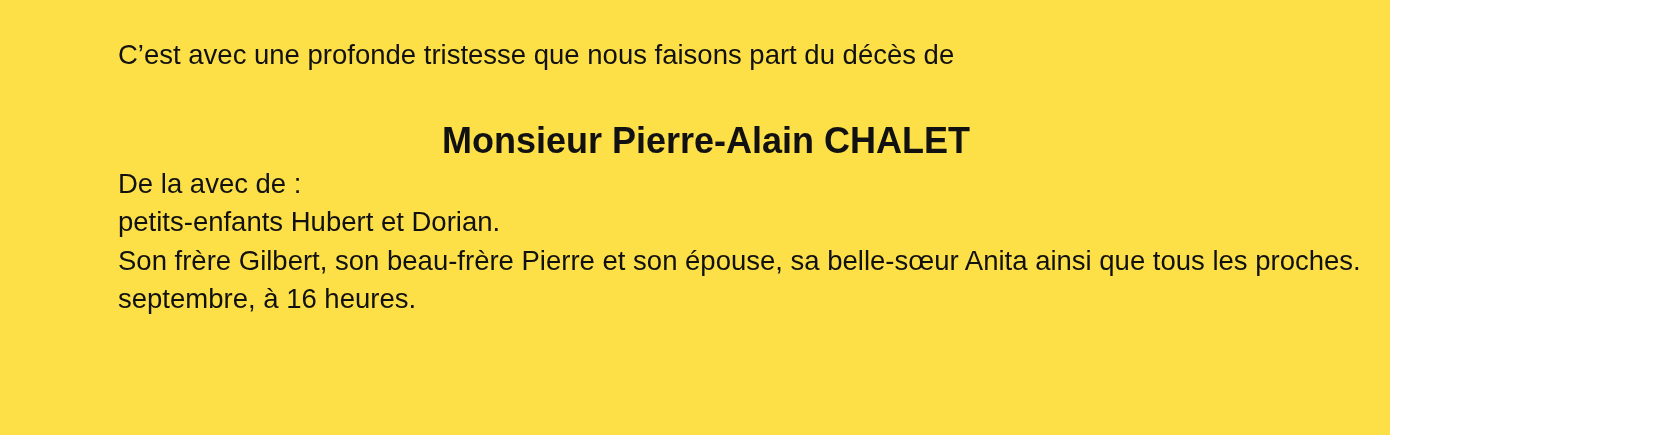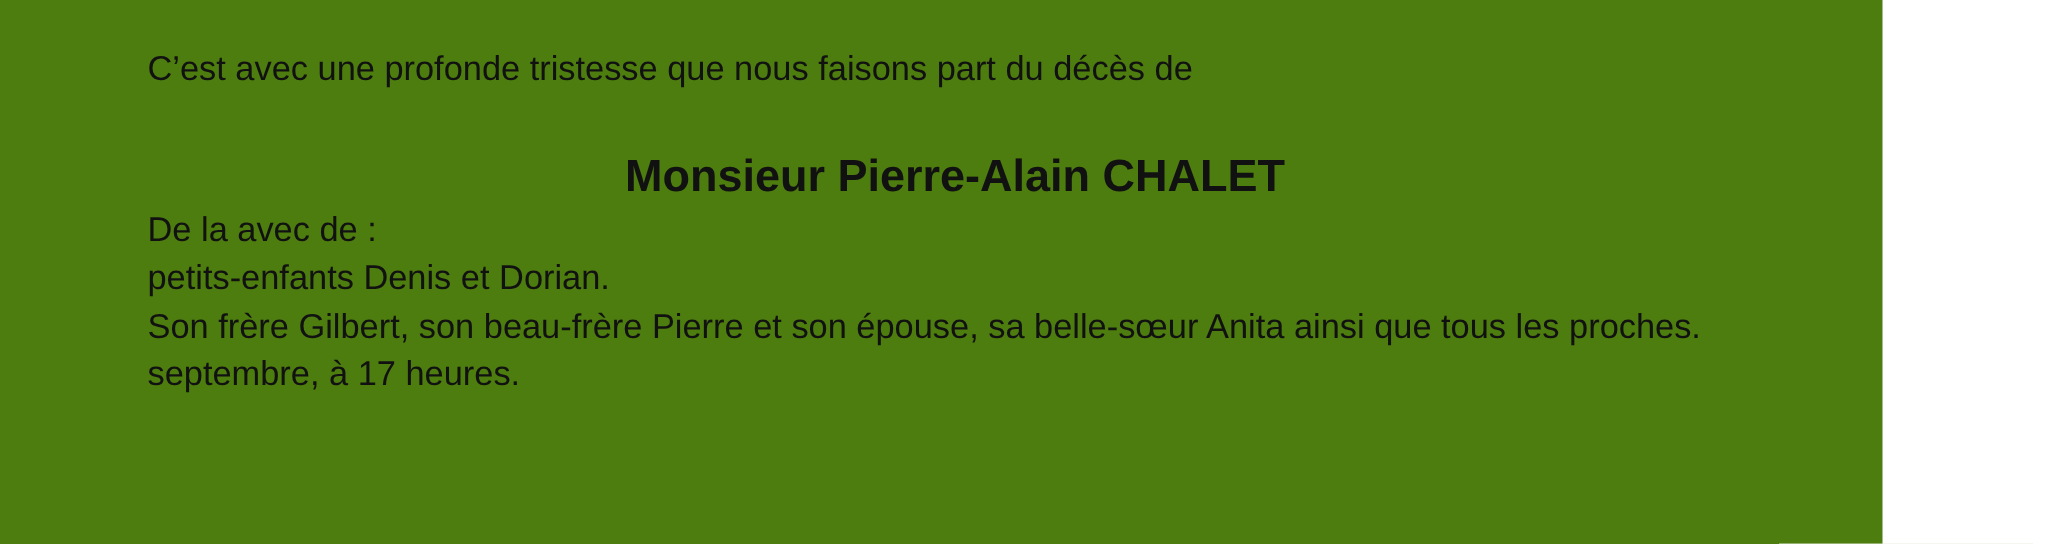--- a/index.html
+++ b/index.html
@@ -1,23 +1,23 @@
 <!DOCTYPE html>
 <html><head>
 <meta charset="utf-8">
 <style>
   * { margin: 0; padding: 0; box-sizing: border-box; }
   html, body {
     background: #ffffff;
   }
   .page {
     position: relative;
-    width: 1506px;
+    width: 1390px;
     height: 435px;
-    background: #4d7c0f;
+    background: #fde047;
     overflow: hidden;
     font-family: "Liberation Sans", "DejaVu Sans", sans-serif;
     color: #111111;
   }
   .content {
     padding: 36px 96px 0 118px;
     font-size: 27.5px;
     line-height: 38.5px;
   }
   .line {
@@ -43,17 +43,17 @@
 <body>
 
 <div class="page">
   <div class="content">
     <div class="doc-intro">C’est avec une profonde tristesse que nous faisons part du décès de</div>
 
     <div class="doc-title">Monsieur Pierre-Alain CHALET</div>
 
     <div class="from-label">De la avec de :</div>
 
-    <div class="line">petits-enfants Denis et Dorian.</div>
+    <div class="line">petits-enfants Hubert et Dorian.</div>
     <div class="line">Son frère Gilbert, son beau-frère Pierre et son épouse, sa belle-sœur Anita ainsi que tous les proches.</div>
-    <div class="line">septembre, à 17 heures.</div>
+    <div class="line">septembre, à 16 heures.</div>
   </div>
 </div>
 
 </body></html>

